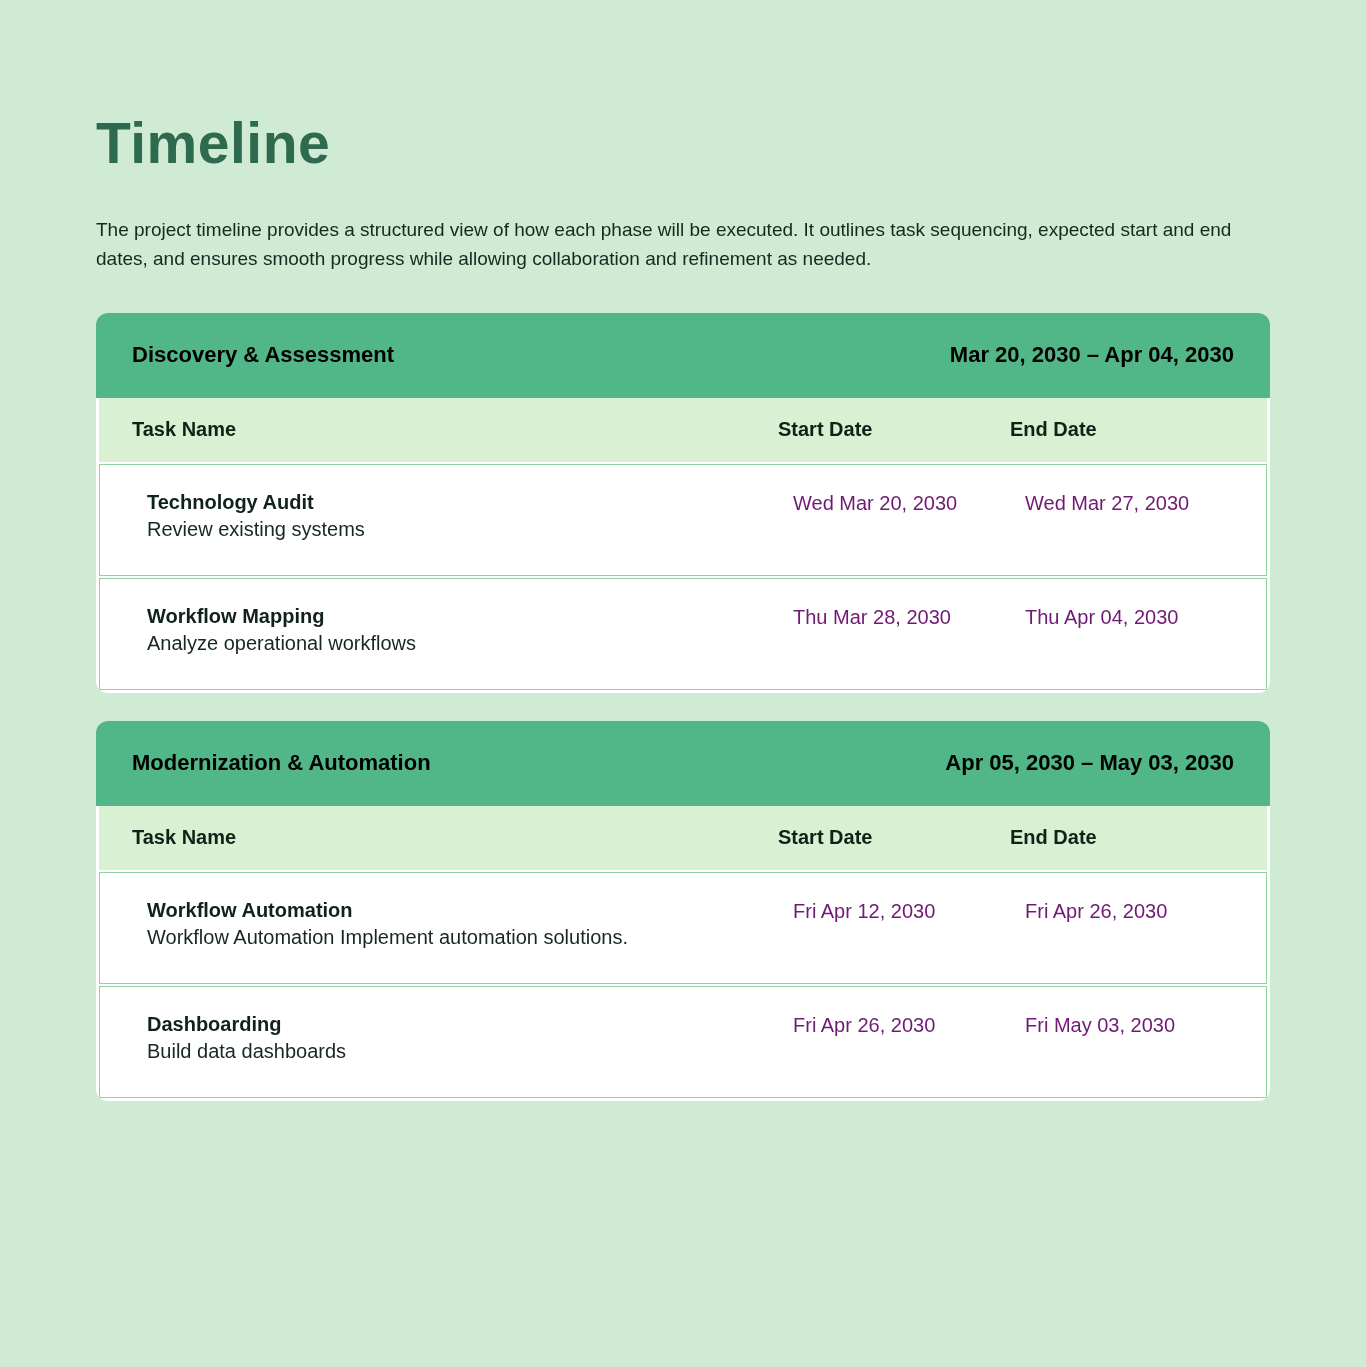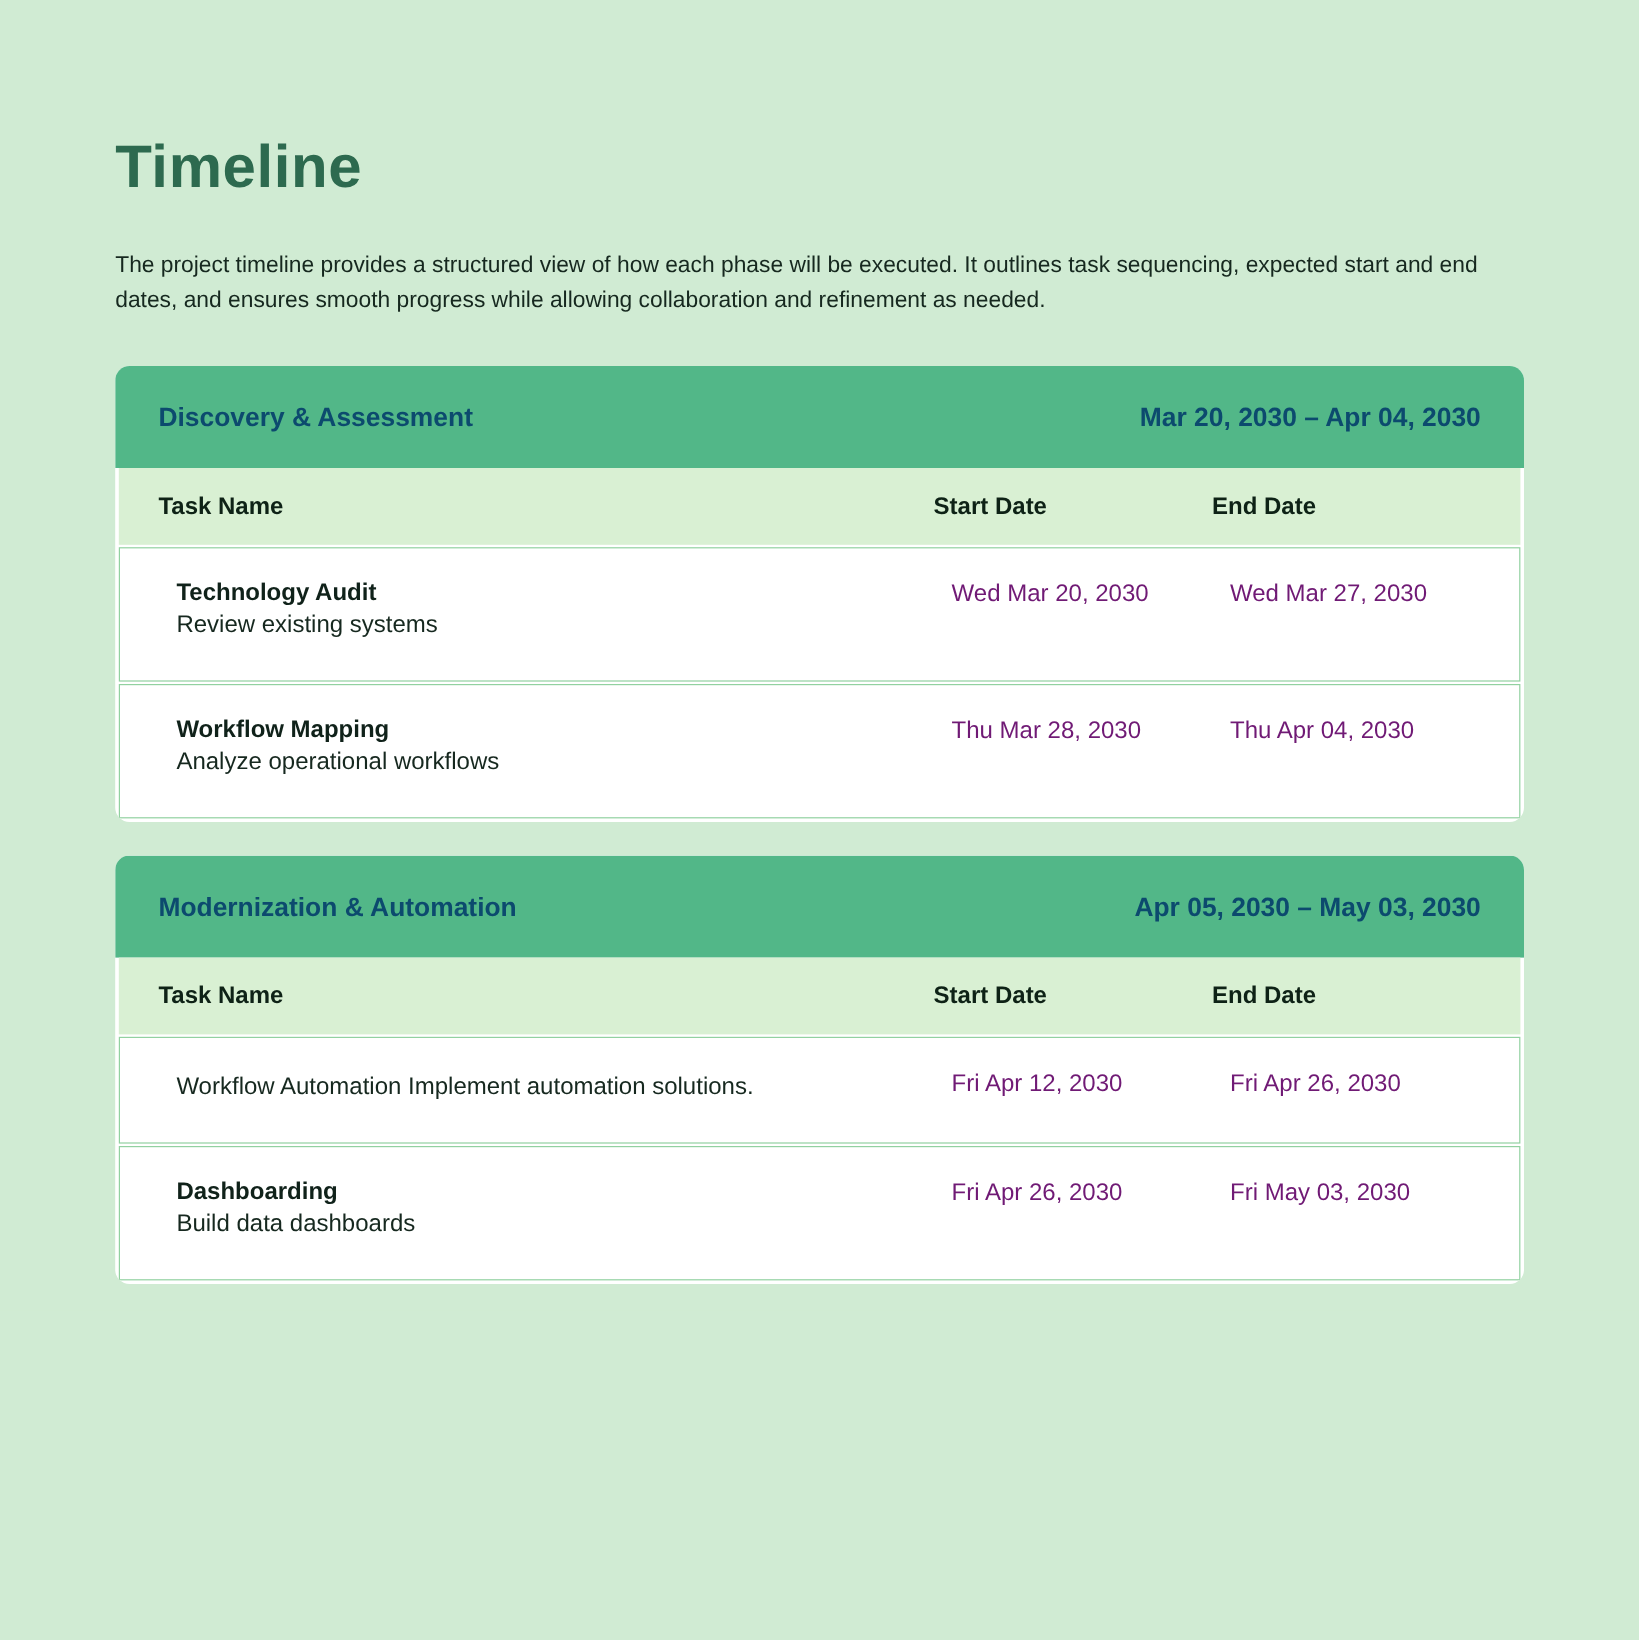--- a/index.html
+++ b/index.html
@@ -11,21 +11,21 @@
     color: #15291e;
   }
   .container {
     width: 1174px;
     margin: 0 auto;
     padding-top: 112px;
     padding-bottom: 22px;
   }
   .page-title {
     margin: 0;
-    font-size: 50px;
+    font-size: 57px;
     line-height: 1.1;
     font-weight: 700;
     color: #2d6a4f;
     letter-spacing: 0.5px;
   }
   .page-intro {
     margin: 40px 0 0;
     font-size: 19px;
     line-height: 29px;
     max-width: 1165px;
@@ -45,21 +45,21 @@
     background: #52b788;
     display: flex;
     align-items: center;
     justify-content: space-between;
     padding: 0 36px;
   }
   .phase-bar .phase-name,
   .phase-bar .phase-dates {
     font-weight: 700;
     font-size: 22px;
-    color: #0c4a6e;
+    color: #000000;
   }
   .grid-cols {
     display: grid;
     grid-template-columns: 646px 232px 1fr;
     align-items: start;
   }
   .thead {
     background: #d9f0d3;
     margin: 0 3px;
     padding: 0 33px;
@@ -138,20 +138,21 @@
       <span class="phase-name">Modernization &amp; Automation</span>
       <span class="phase-dates">Apr 05, 2030 – May 03, 2030</span>
     </header>
     <div class="thead grid-cols">
       <span class="col">Task Name</span>
       <span class="col">Start Date</span>
       <span class="col">End Date</span>
     </div>
     <div class="task-row grid-cols">
       <div class="task-cell">
+        <div class="task-title">Workflow Automation</div>
         <div class="task-desc">Workflow Automation Implement automation solutions.</div>
       </div>
       <div class="date-cell">Fri Apr 12, 2030</div>
       <div class="date-cell">Fri Apr 26, 2030</div>
     </div>
     <div class="task-row grid-cols">
       <div class="task-cell">
         <div class="task-title">Dashboarding</div>
         <div class="task-desc">Build data dashboards</div>
       </div>

